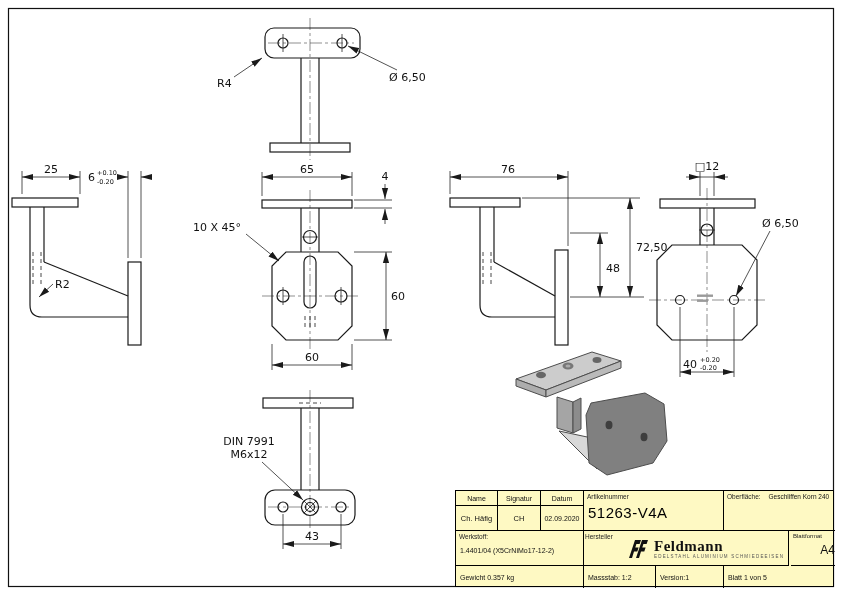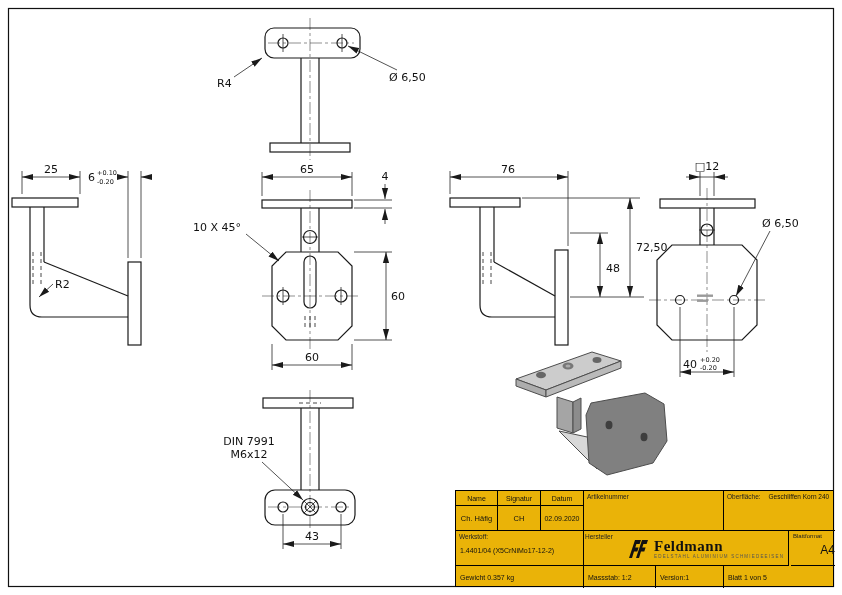--- a/index.html
+++ b/index.html
@@ -8,21 +8,21 @@
   svg text{font-family:"DejaVu Sans",sans-serif;fill:#111;}
   .dim{font-size:11px;}
   .tol{font-size:6.5px;}
   .ol{stroke:#1a1a1a;stroke-width:1.2;fill:none;}
   .thin{stroke:#1a1a1a;stroke-width:0.75;fill:none;}
   .cl{stroke:#444;stroke-width:0.6;fill:none;stroke-dasharray:12 3 3 3;}
   .hid{stroke:#1a1a1a;stroke-width:0.8;fill:none;stroke-dasharray:4 3;}
 
   
   .titleblock{position:absolute;left:455px;top:490px;width:379px;height:97px;
-              border:1px solid #000;box-sizing:border-box;background:#eab308;}
+              border:1px solid #000;box-sizing:border-box;background:#fef9c3;}
   .c{position:absolute;box-sizing:border-box;border-right:1px solid #000;border-bottom:1px solid #000;
      font-size:7px;color:#111;overflow:hidden;}
   .noR{border-right:none;} .noB{border-bottom:none;}
   .ctr{display:flex;align-items:center;justify-content:center;text-align:center;}
   .lbl{display:block;font-size:6.5px;color:#222;padding:2px 0 0 3px;}
   .bigval{display:block;font-size:15px;letter-spacing:0.5px;padding:4px 0 0 4px;color:#000;}
   .val8{font-size:7.5px;}
   .padL{display:flex;align-items:center;padding-left:4px;}
   .wval{display:block;font-size:7px;padding:7px 0 0 4px;}
   .a4{display:block;font-size:12px;text-align:right;margin-top:4px;}
@@ -234,20 +234,21 @@
   <div class="c ctr" style="left:0;top:0;width:42px;height:15px;">Name</div>
   <div class="c ctr" style="left:42px;top:0;width:43px;height:15px;">Signatur</div>
   <div class="c ctr" style="left:85px;top:0;width:43px;height:15px;">Datum</div>
 
   <div class="c ctr val8" style="left:0;top:15px;width:42px;height:25px;">Ch. Häfig</div>
   <div class="c ctr val8" style="left:42px;top:15px;width:43px;height:25px;text-align:right;">CH</div>
   <div class="c ctr" style="left:85px;top:15px;width:43px;height:25px;">02.09.2020</div>
 
   <div class="c" style="left:128px;top:0;width:140px;height:40px;">
     <span class="lbl">Artikelnummer</span>
+    <span class="bigval">51263-V4A</span>
   </div>
 
   <div class="c noR" style="left:268px;top:0;width:111px;height:40px;">
     <span class="lbl" style="display:inline-block;">Oberfläche:</span>
     <span style="font-size:6.5px;margin-left:6px;">Geschliffen Korn 240</span>
   </div>
 
   <div class="c" style="left:0;top:40px;width:128px;height:35px;">
     <span class="lbl">Werkstoff:</span>
     <span class="wval">1.4401/04 (X5CrNiMo17-12-2)</span>

